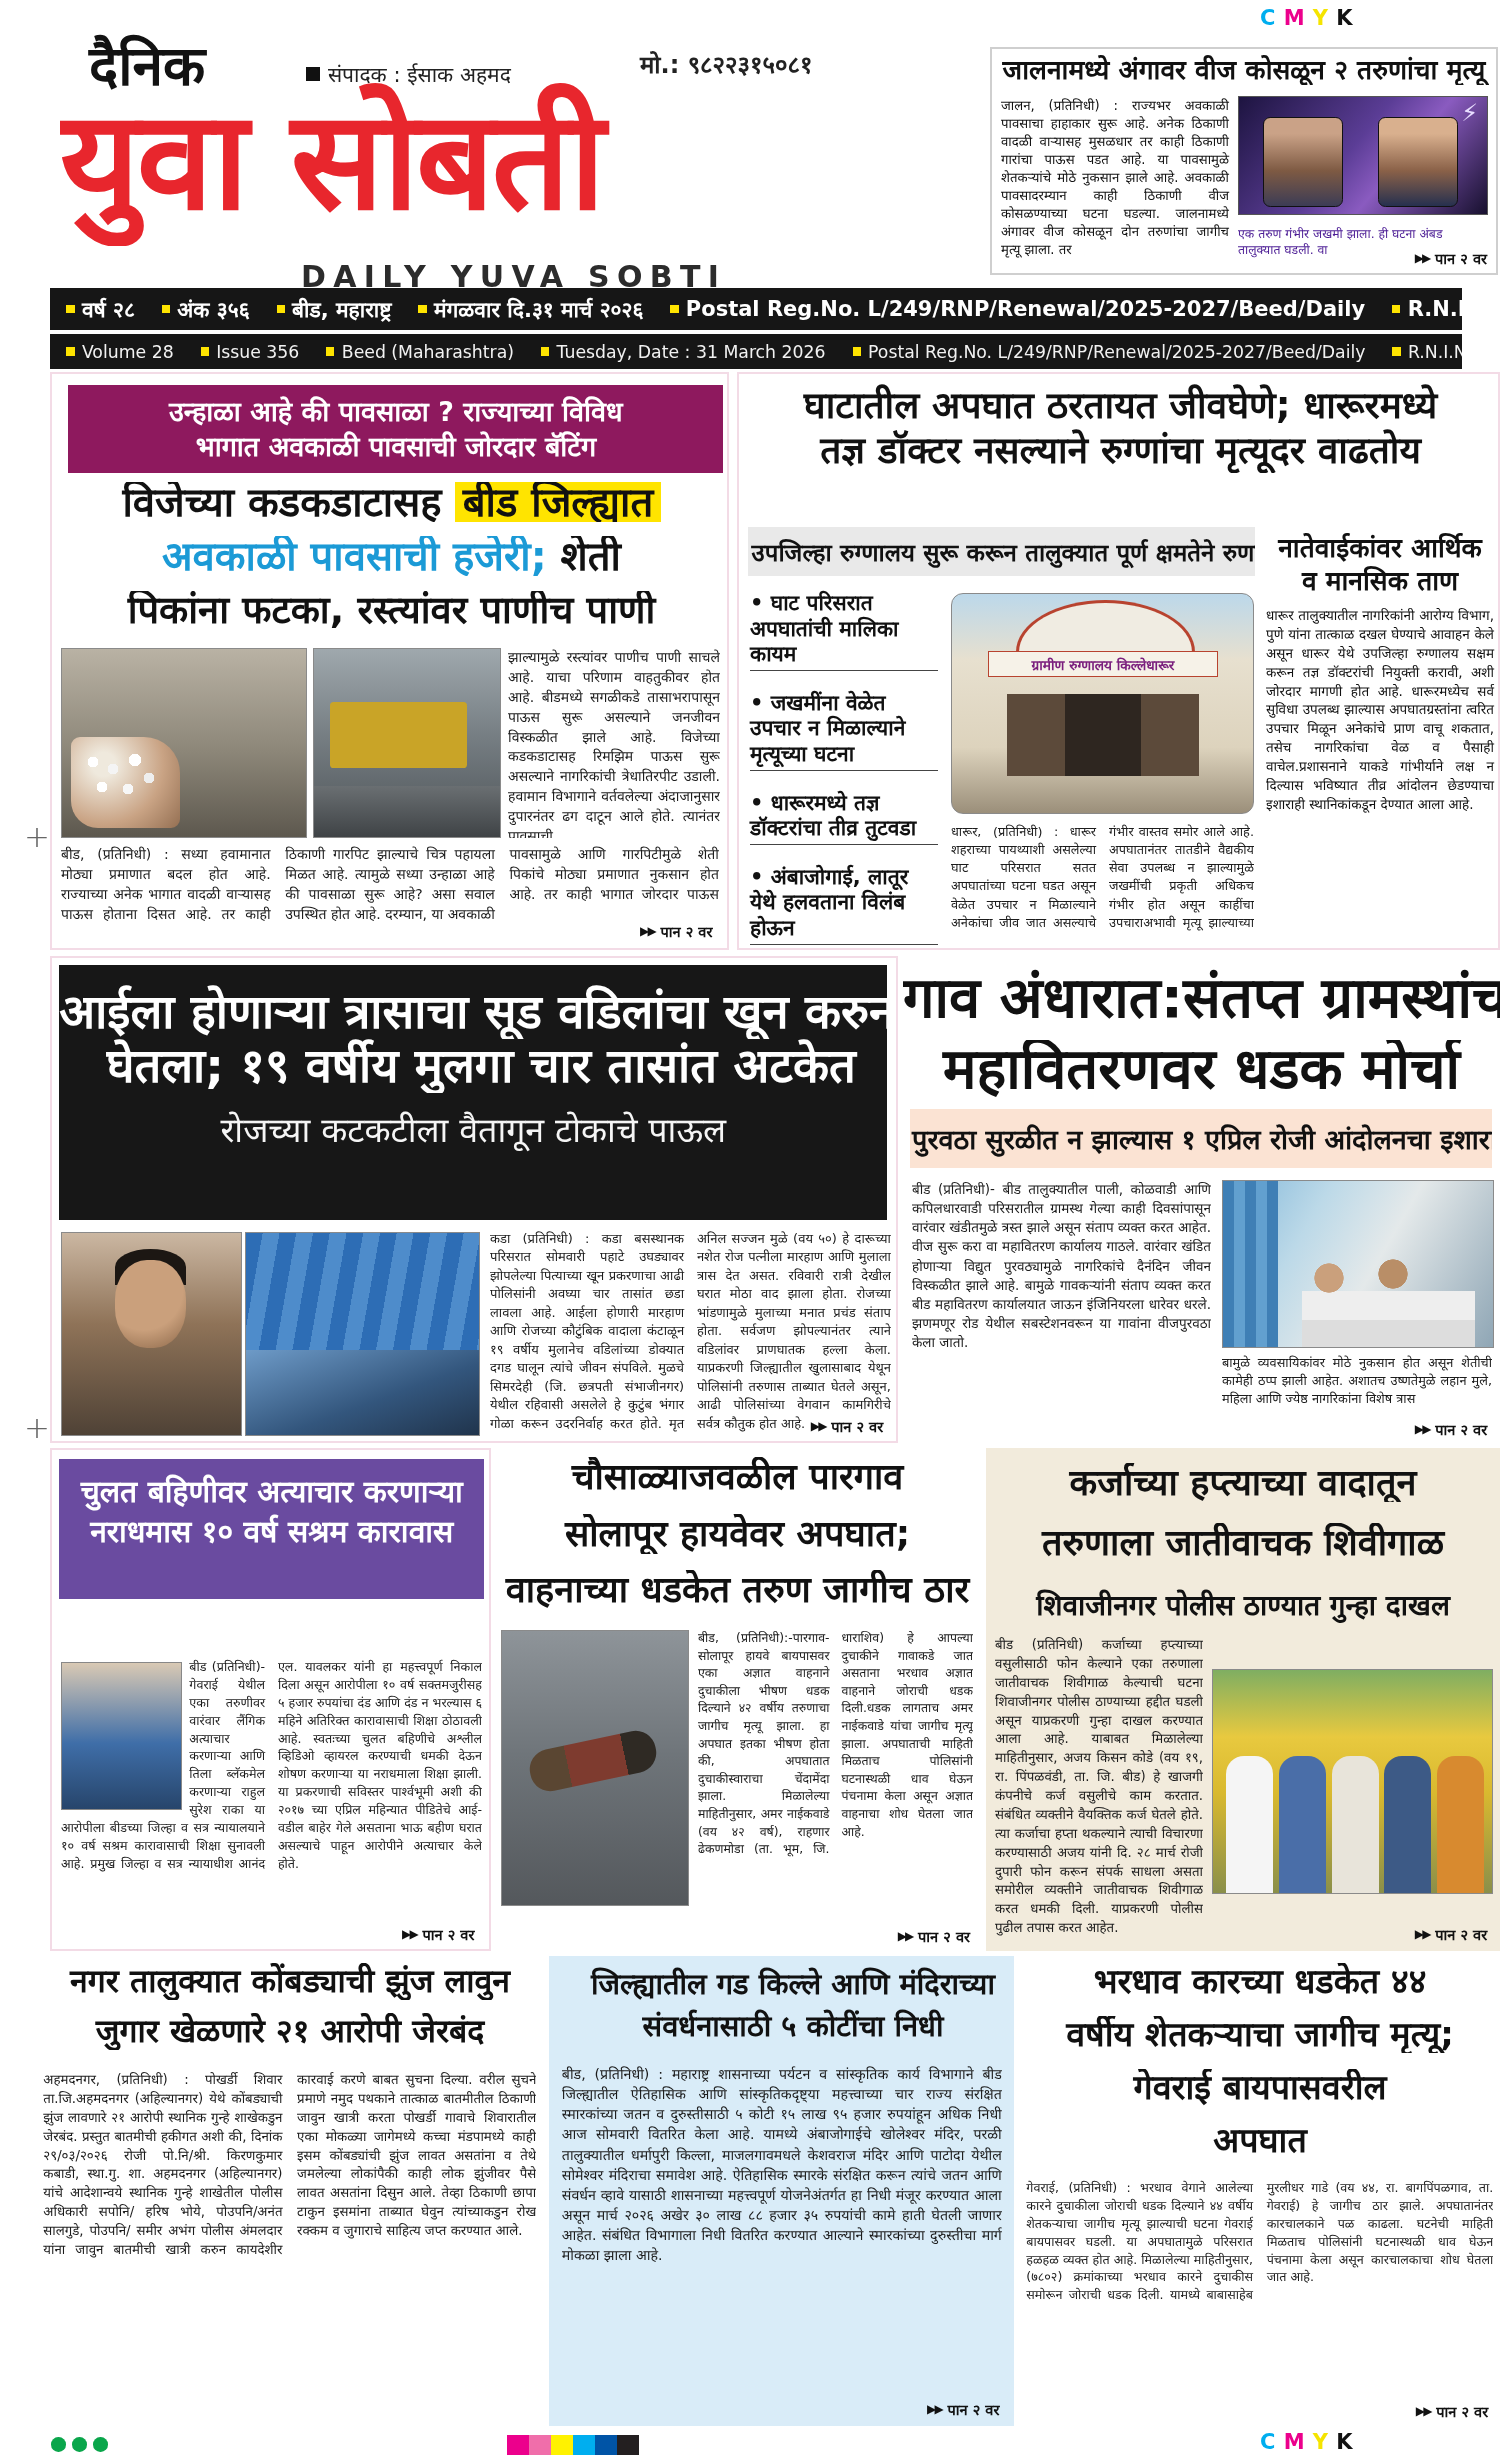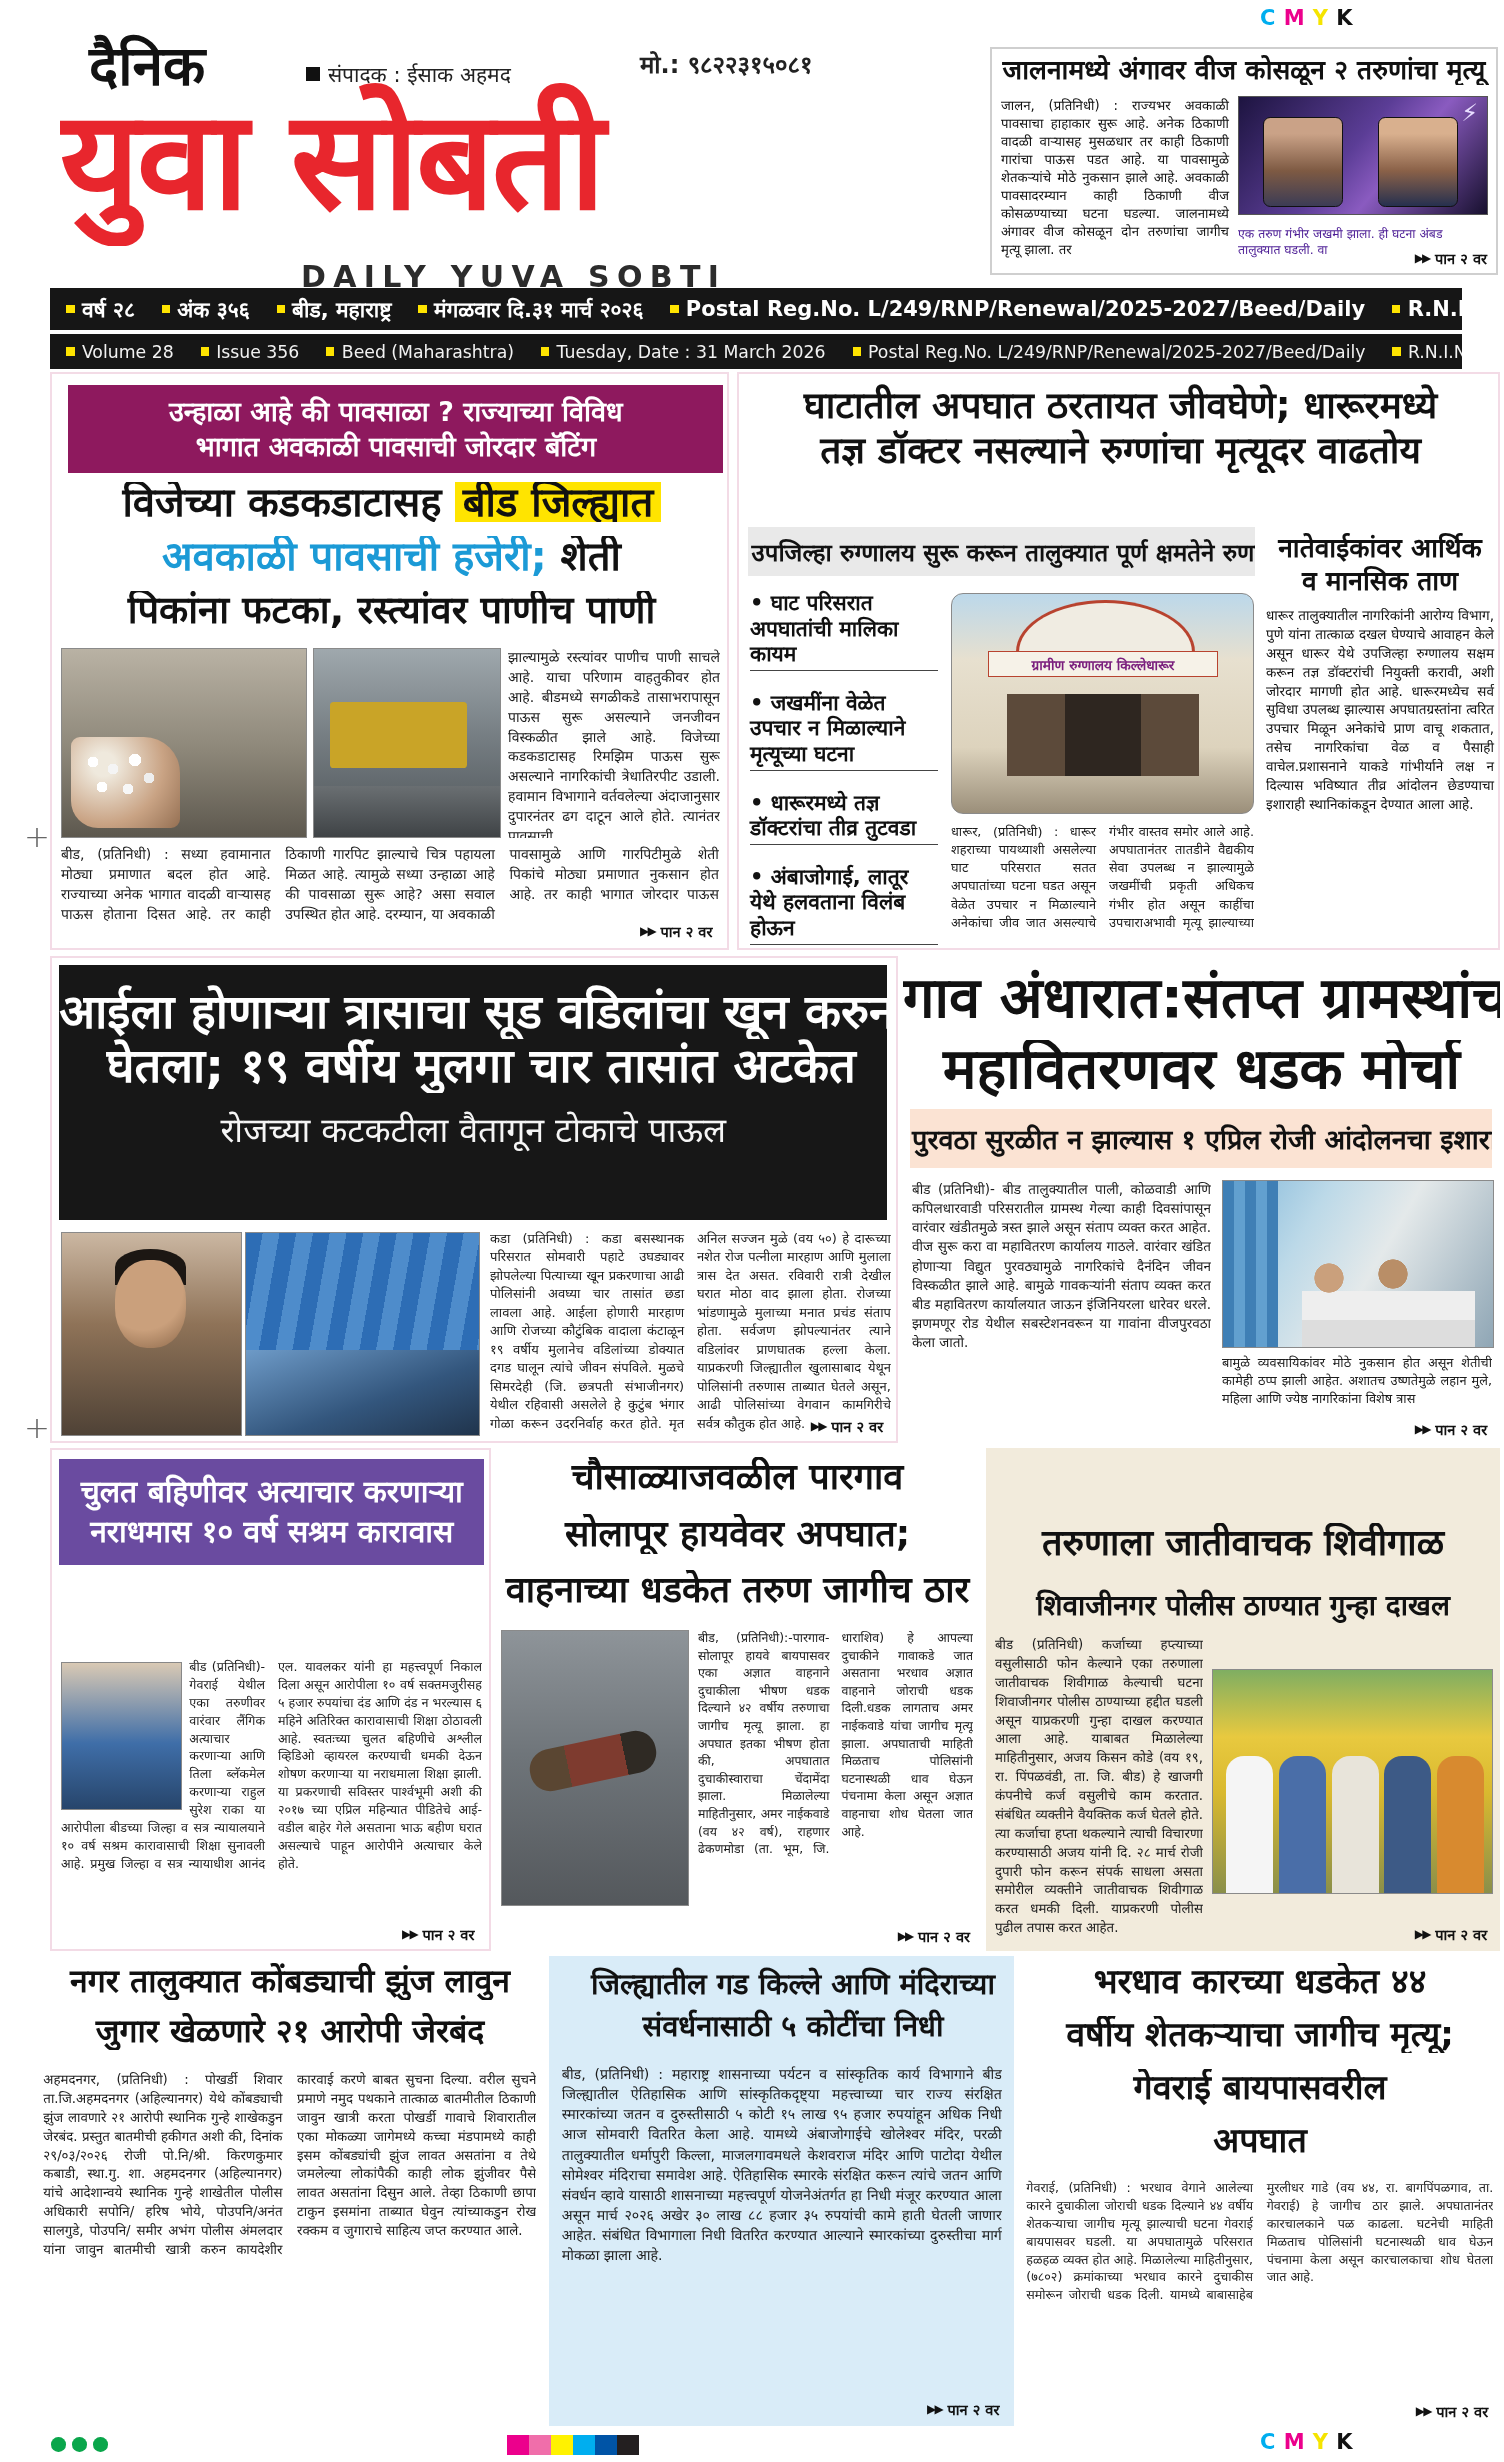--- a/index.html
+++ b/index.html
@@ -139,21 +139,21 @@
            background:repeating-linear-gradient(90deg,#3f7fb5 0 11px,#62a0cf 11px 22px);}
   .d-photo .men{position:absolute;right:18px;bottom:0;width:173px;height:91px;
            background:radial-gradient(circle 24px at 27px 22px,#caa07c 60%,transparent 62%),
                       radial-gradient(circle 24px at 91px 18px,#b98e67 60%,transparent 62%),
                       linear-gradient(180deg,transparent 35px,#eee 35px 64px,#ddd 64px);}
   .d-extra{position:absolute;left:319px;top:398px;width:270px;height:78px;font-size:12.8px;}
   .d-more{right:12.8px;bottom:3.6px;}
 
   
   .e-box{left:50px;top:1448px;width:441px;height:503px;}
-  .e-purple{position:absolute;left:7.3px;top:9px;width:425px;height:106px;background:#6a4ba0;color:#fff;
+  .e-purple{position:absolute;left:7.3px;top:9px;width:425px;height:140px;background:#6a4ba0;color:#fff;
             text-align:center;font-weight:bold;font-size:30px;line-height:1.35;padding-top:12.8px;box-sizing:border-box;}
   .e-sub{position:absolute;left:0;top:157px;width:441px;text-align:center;font-weight:bold;font-size:32px;}
   .e-body{position:absolute;left:9px;top:208px;width:421px;height:274px;column-count:2;column-gap:12.8px;font-size:12.6px;}
   .e-photo{float:left;width:119px;height:146px;margin:3.6px 7.3px 3.6px 0;border:0.9px solid #888;
            background:linear-gradient(180deg,#d9c9b4 0%,#3f6ea8 55%,#27456b 100%);} 
   .e-more{right:14.6px;bottom:5.5px;}
 
   
   .f-box{left:494px;top:1448px;width:487px;height:503px;}
   .f-h{position:absolute;left:0;width:487px;text-align:center;font-weight:bold;line-height:1.1;font-size:36px;}
@@ -366,20 +366,21 @@
       <span class="bdy"></span>
     </div>
     <div class="f-body body-txt">बीड, (प्रतिनिधी):-पारगाव- सोलापूर हायवे बायपासवर एका अज्ञात वाहनाने दुचाकीला भीषण धडक दिल्याने ४२ वर्षीय तरुणाचा जागीच मृत्यू झाला. हा अपघात इतका भीषण होता की, अपघातात दुचाकीस्वाराचा चेंदामेंदा झाला. मिळालेल्या माहितीनुसार, अमर नाईकवाडे (वय ४२ वर्ष), राहणार ढेकणमोडा (ता. भूम, जि. धाराशिव) हे आपल्या दुचाकीने गावाकडे जात असताना भरधाव अज्ञात वाहनाने जोराची धडक दिली.धडक लागताच अमर नाईकवाडे यांचा जागीच मृत्यू झाला. अपघाताची माहिती मिळताच पोलिसांनी घटनास्थळी धाव घेऊन पंचनामा केला असून अज्ञात वाहनाचा शोध घेतला जात आहे.</div>
     <div class="more f-more">
       <span class="arr">▶▶</span>
       <span>पान २ वर</span>
     </div>
   </div>
 
   <div class="art g-box">
+    <div class="g-h g-h1 nowrap">कर्जाच्या हप्त्याच्या वादातून</div>
     <div class="g-h g-h2 nowrap">तरुणाला जातीवाचक शिवीगाळ</div>
     <div class="g-sub nowrap">शिवाजीनगर पोलीस ठाण्यात गुन्हा दाखल</div>
     <div class="g-body body-txt">बीड (प्रतिनिधी) कर्जाच्या हप्त्याच्या वसुलीसाठी फोन केल्याने एका तरुणाला जातीवाचक शिवीगाळ केल्याची घटना शिवाजीनगर पोलीस ठाण्याच्या हद्दीत घडली असून याप्रकरणी गुन्हा दाखल करण्यात आला आहे. याबाबत मिळालेल्या माहितीनुसार, अजय किसन कोडे (वय १९, रा. पिंपळवंडी, ता. जि. बीड) हे खाजगी कंपनीचे कर्ज वसुलीचे काम करतात. संबंधित व्यक्तीने वैयक्तिक कर्ज घेतले होते. त्या कर्जाचा हप्ता थकल्याने त्याची विचारणा करण्यासाठी अजय यांनी दि. २८ मार्च रोजी दुपारी फोन करून संपर्क साधला असता समोरील व्यक्तीने जातीवाचक शिवीगाळ करत धमकी दिली. याप्रकरणी पोलीस पुढील तपास करत आहेत.</div>
     <div class="photo g-photo">
       <span class="p" style="left:12.8px;background:#f5f5f5;"></span>
       <span class="p" style="left:66px;background:#4a6ea8;"></span>
       <span class="p" style="left:119px;background:#e8e4da;"></span>
       <span class="p" style="left:171px;background:#3d5a86;"></span>
       <span class="p" style="left:224px;background:#d88a2f;"></span>
     </div>

